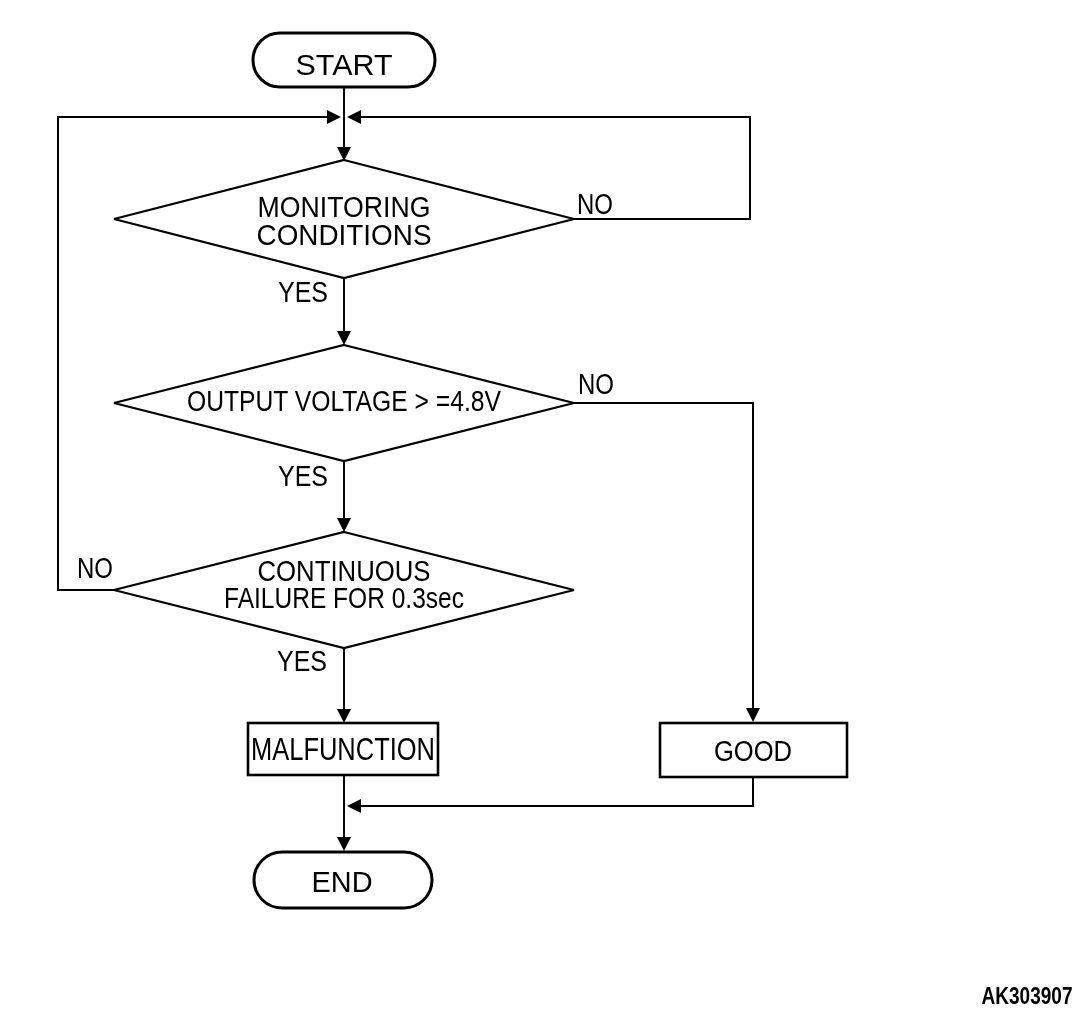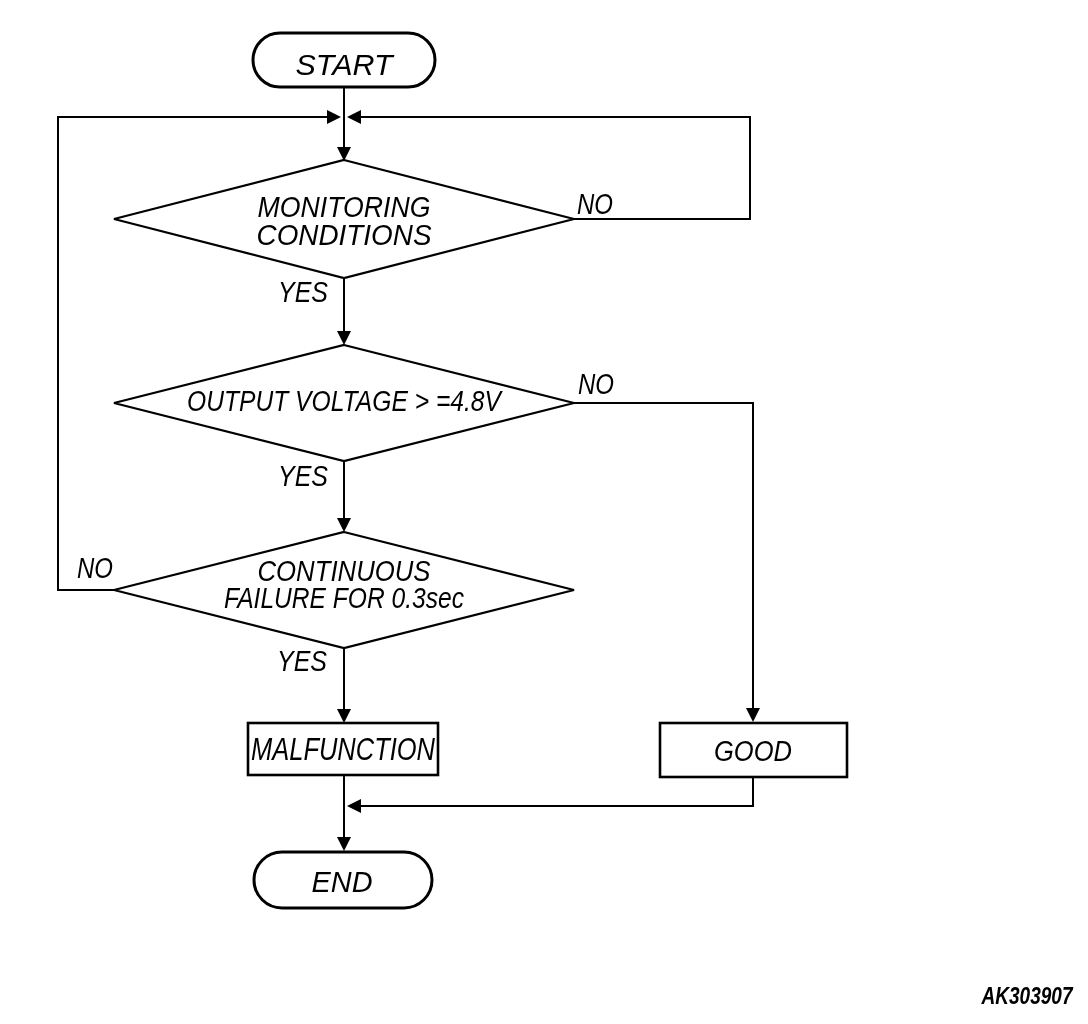--- a/index.html
+++ b/index.html
@@ -6,21 +6,20 @@
     margin: 0;
     padding: 0;
     background: #ffffff;
   }
   .stage {
     position: relative;
     width: 1088px;
     height: 1024px;
     background: #ffffff;
     overflow: hidden;
-    font-style: italic;
   }
   svg text {
     font-family: "Liberation Sans", "DejaVu Sans", sans-serif;
     fill: #000000;
   }
   .shape {
     fill: #ffffff;
     stroke: #000000;
   }
   .terminal { stroke-width: 3; }

